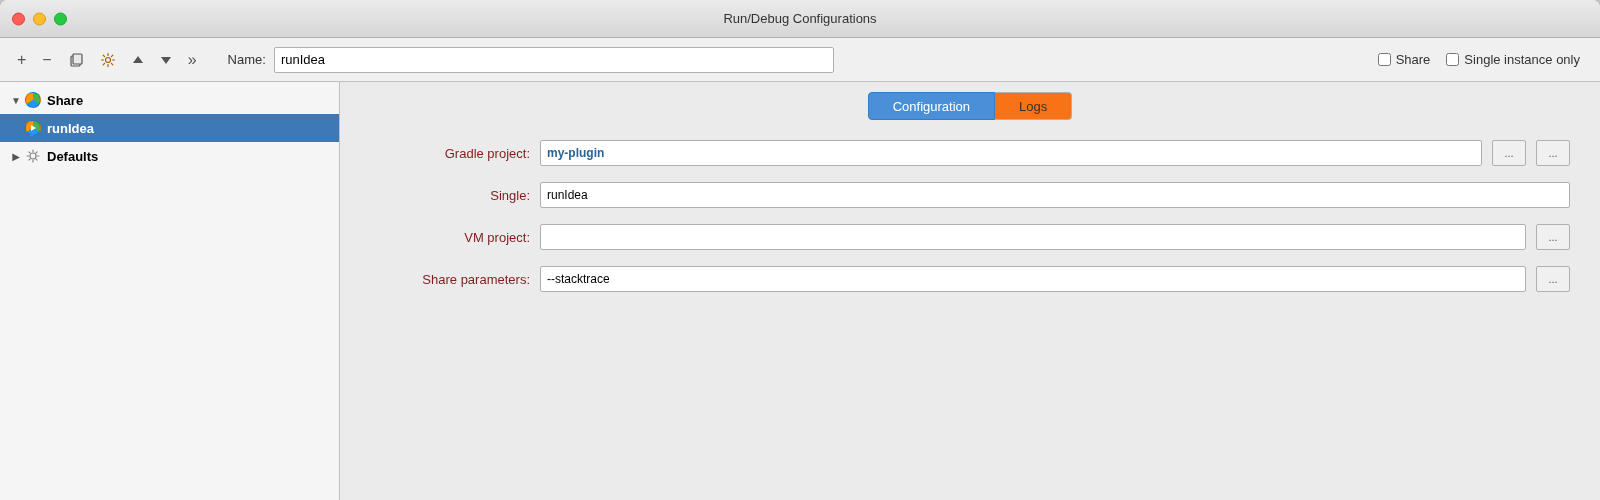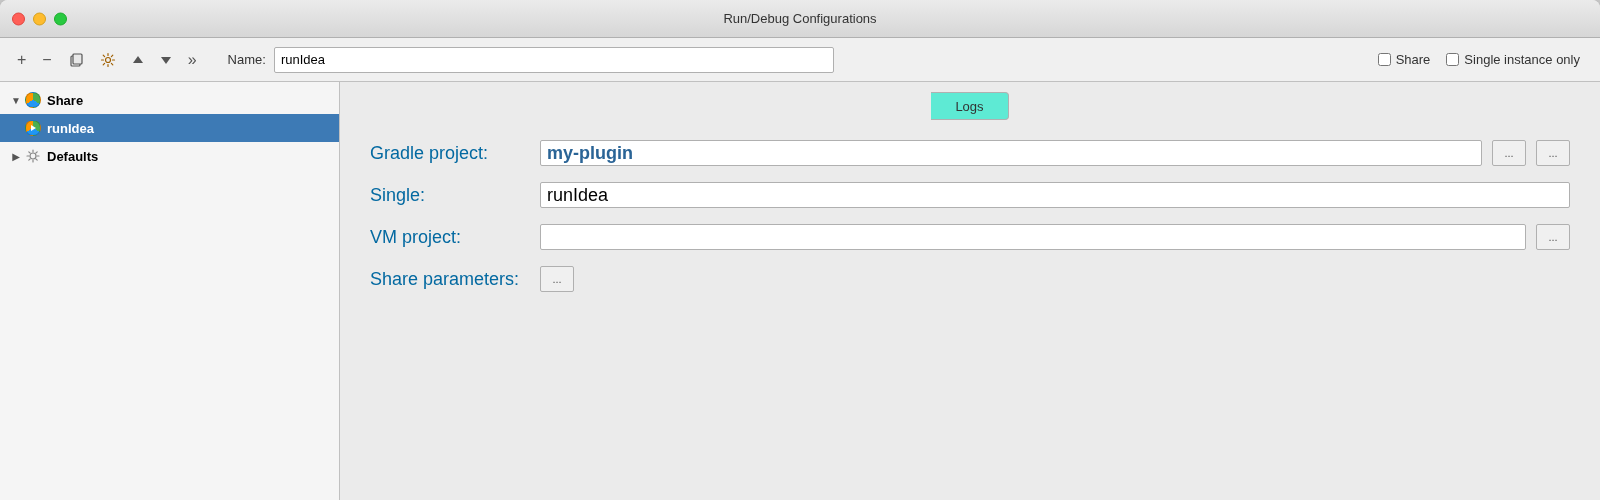--- a/index.html
+++ b/index.html
@@ -255,21 +255,21 @@
     }
 
     .tab-btn.active {
       background: #4a90d9;
       color: white;
       border-color: #3a7bc8;
       border-radius: 4px 0 0 4px;
     }
 
     .tab-btn.inactive {
-      background: #5eead4;
+      background: #f97316;
       color: #333;
       border-radius: 0 4px 4px 0;
       border-left: none;
     }
 
     
     .form-area {
       padding: 20px 30px;
       display: flex;
       flex-direction: column;
@@ -277,33 +277,33 @@
     }
 
     .form-row {
       display: flex;
       align-items: center;
       gap: 10px;
     }
 
     .form-label {
       width: 160px;
-      text-align: left;
-      font-size: 18px;
-      color: #0369a1;
+      text-align: right;
+      font-size: 13px;
+      color: #7f1d1d;
       flex-shrink: 0;
     }
 
     .form-input {
       flex: 1;
       height: 26px;
       border: 1px solid #b0b0b0;
       border-radius: 2px;
       padding: 0 6px;
-      font-size: 18px;
+      font-size: 12px;
       background: white;
       outline: none;
     }
 
     .form-input.gradle-project {
       color: #2a6496;
       font-weight: 600;
     }
 
     .browse-btn {
@@ -406,20 +406,21 @@
             <path d="M8 2v2M8 12v2M2 8h2M12 8h2M3.8 3.8l1.4 1.4M10.8 10.8l1.4 1.4M3.8 12.2l1.4-1.4M10.8 5.2l1.4-1.4" stroke="#888" stroke-width="1.2" stroke-linecap="round"></path>
           </svg>
         </span>
         <span class="tree-label">Defaults</span>
       </div>
     </div>
 
     <div class="content-panel">
 
       <div class="tabs-container">
+        <button class="tab-btn active">Configuration</button>
         <button class="tab-btn inactive">Logs</button>
       </div>
 
       <div class="form-area">
 
         <div class="form-row">
           <span class="form-label">Gradle project:</span>
           <input class="form-input gradle-project" type="text" value="my-plugin" style="">
           <button class="browse-btn">...</button>
           <button class="browse-btn">...</button>
@@ -431,19 +432,20 @@
         </div>
 
         <div class="form-row">
           <span class="form-label">VM project:</span>
           <input class="form-input" type="text" value="" style="">
           <button class="browse-btn">...</button>
         </div>
 
         <div class="form-row">
           <span class="form-label">Share parameters:</span>
+          <input class="form-input" type="text" value="--stacktrace" style="">
           <button class="browse-btn">...</button>
         </div>
 
       </div>
     </div>
   </div>
 </div>
 
 </body></html>

